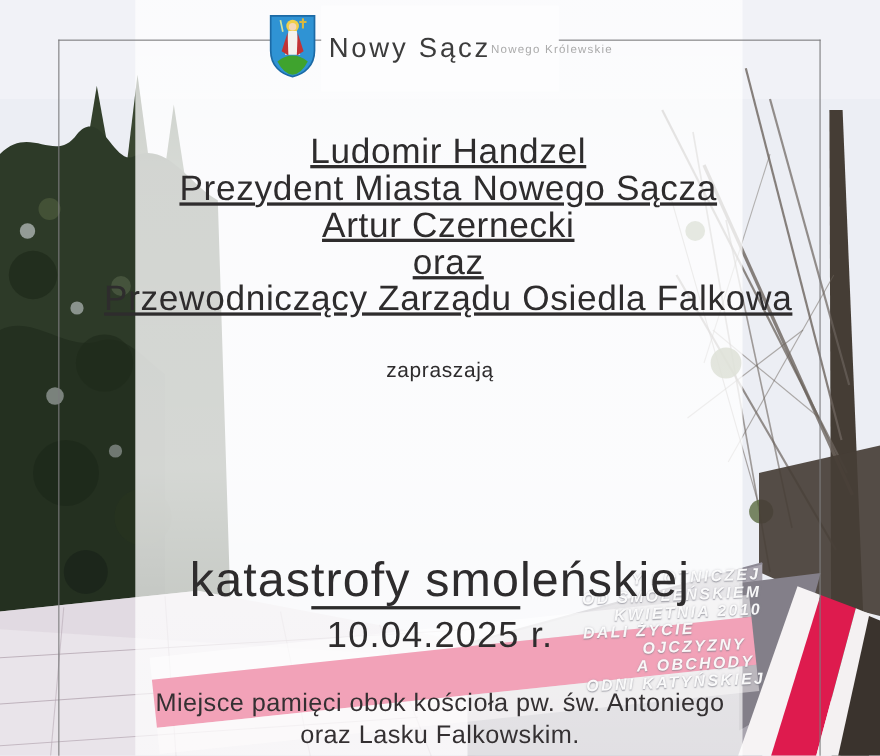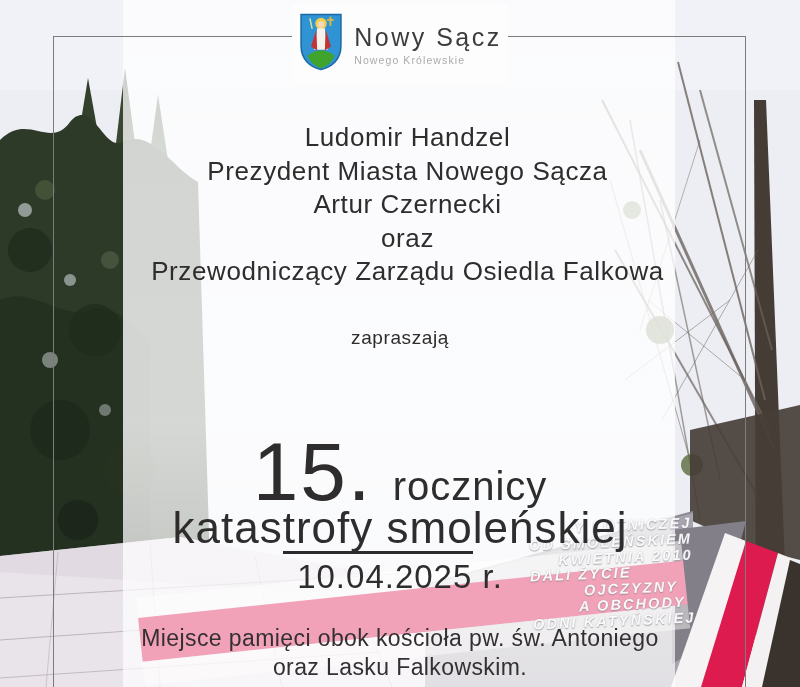--- a/index.html
+++ b/index.html
@@ -44,26 +44,26 @@
   
   .frame{
     position:absolute;left:53px;top:36px;width:691px;height:660px;z-index:5;
     border:1.5px solid #7c7c7e;border-bottom:none;
   }
   
   .logo-block{
     position:absolute;left:292px;top:5px;width:216px;height:78px;z-index:6;
     background:#fdfdfe;display:flex;align-items:center;justify-content:center;gap:10px;
   }
-  .logo-text{display:flex;flex-direction:column;}
+  .logo-text{display:flex;flex-direction:row;align-items:center;}
   .city-name{font-size:25px;letter-spacing:2.5px;color:#3c3c3c;white-space:nowrap;}
   .city-sub{font-size:10.5px;letter-spacing:1.1px;color:#ababab;margin-top:2px;white-space:nowrap;}
   
   .content{position:absolute;inset:0;z-index:7;color:#2e2c2d;text-align:center;}
-  .hosts{position:absolute;left:15px;right:0;top:121px;font-size:26px;line-height:33.5px;letter-spacing:.6px;}
+  .hosts{position:absolute;left:15px;right:0;top:121px;font-size:32px;line-height:33.5px;letter-spacing:.6px;text-decoration:underline;}
   .invite{position:absolute;left:0;right:0;top:321px;font-size:19px;line-height:34px;letter-spacing:.6px;}
   .anniv{
     position:absolute;left:0;right:0;top:425px;
     display:flex;align-items:baseline;justify-content:center;gap:20px;
   }
   .anniv-number{font-size:82px;letter-spacing:2px;}
   .anniv-word{font-size:40px;letter-spacing:1px;}
   .event-name{position:absolute;left:0;right:0;top:503px;font-size:44px;letter-spacing:1px;text-align:center;}
   .rule{position:absolute;left:283px;top:551px;width:190px;height:3px;background:#2c2b2b;}
   .event-date{position:absolute;left:0;right:0;top:558px;font-size:33px;letter-spacing:1px;}
@@ -193,24 +193,20 @@
     <div>Prezydent Miasta Nowego Sącza</div>
     <div>Artur Czernecki</div>
     <div>oraz</div>
     <div>Przewodniczący Zarządu Osiedla Falkowa</div>
   </div>
 
   <div class="invite">
     <div>zapraszają</div>
   </div>
 
-  <div class="anniv">
-    <span class="anniv-number">15.</span>
-    <span class="anniv-word">rocznicy</span>
-  </div>
 
   <div class="event-name">katastrofy smoleńskiej</div>
 
   <div class="rule"></div>
 
   <div class="event-date">10.04.2025 r.</div>
 
   <div class="location">
     <div>Miejsce pamięci obok kościoła pw. św. Antoniego</div>
     <div>oraz Lasku Falkowskim.</div>

